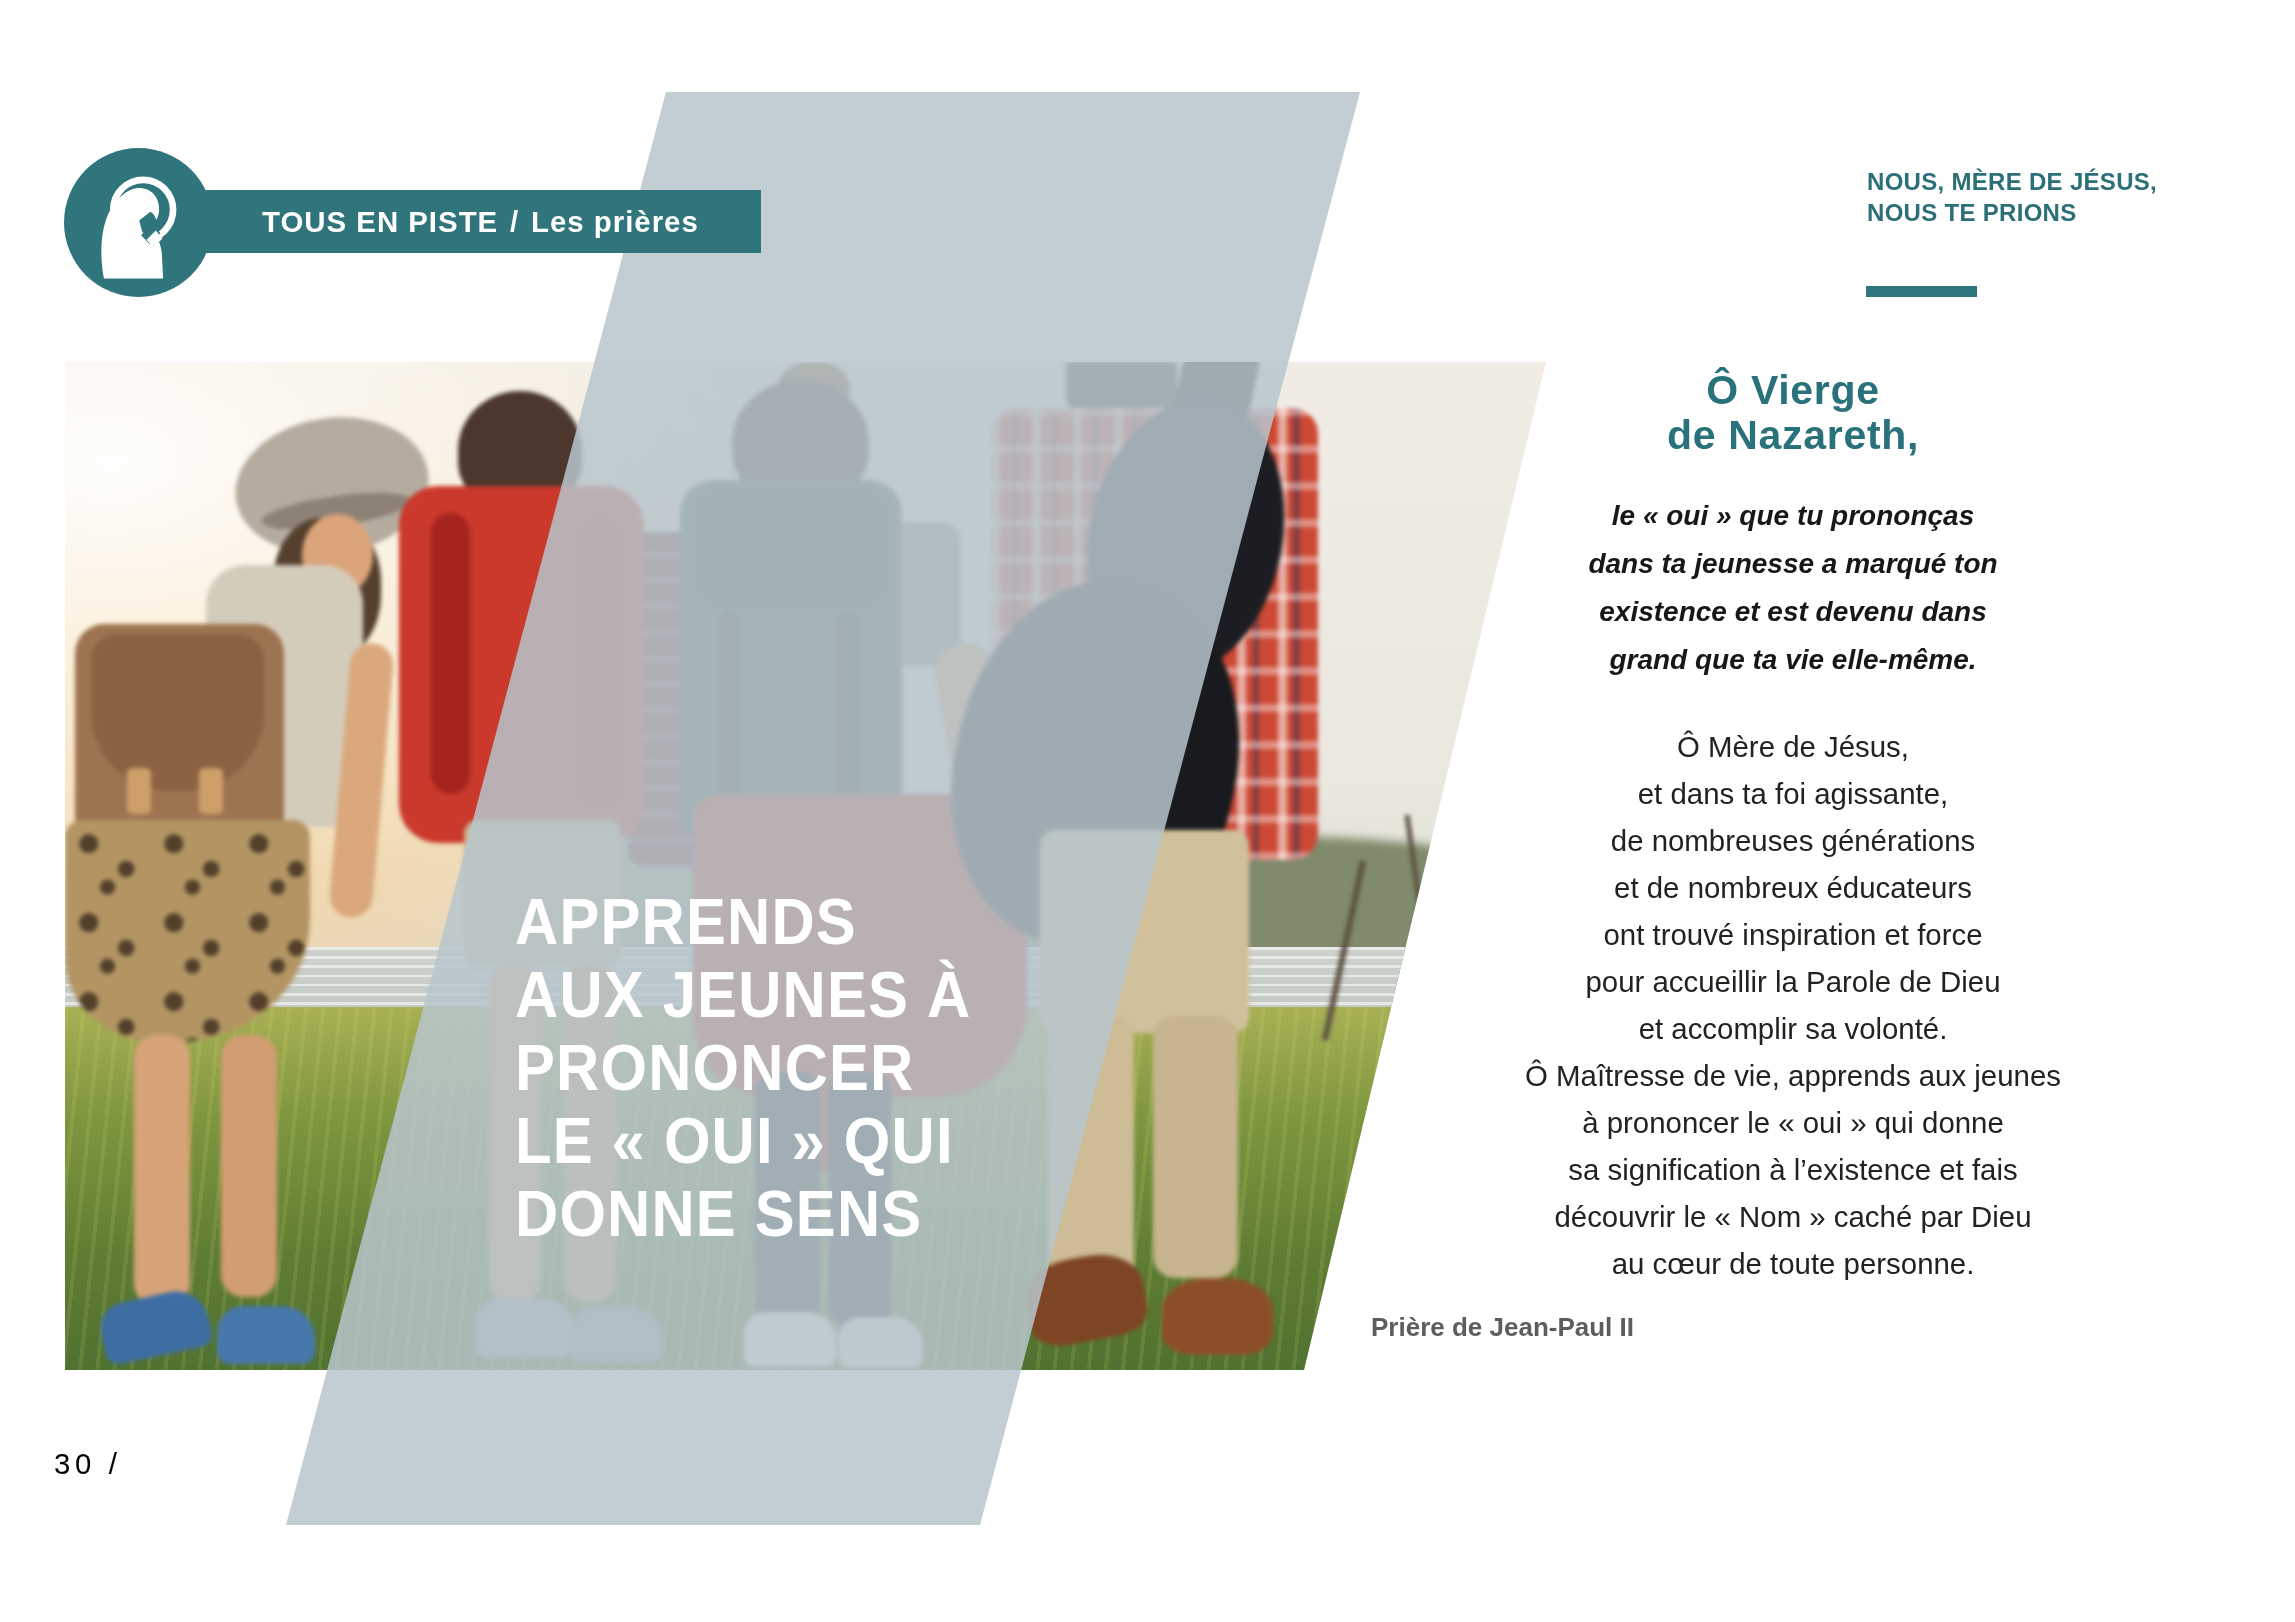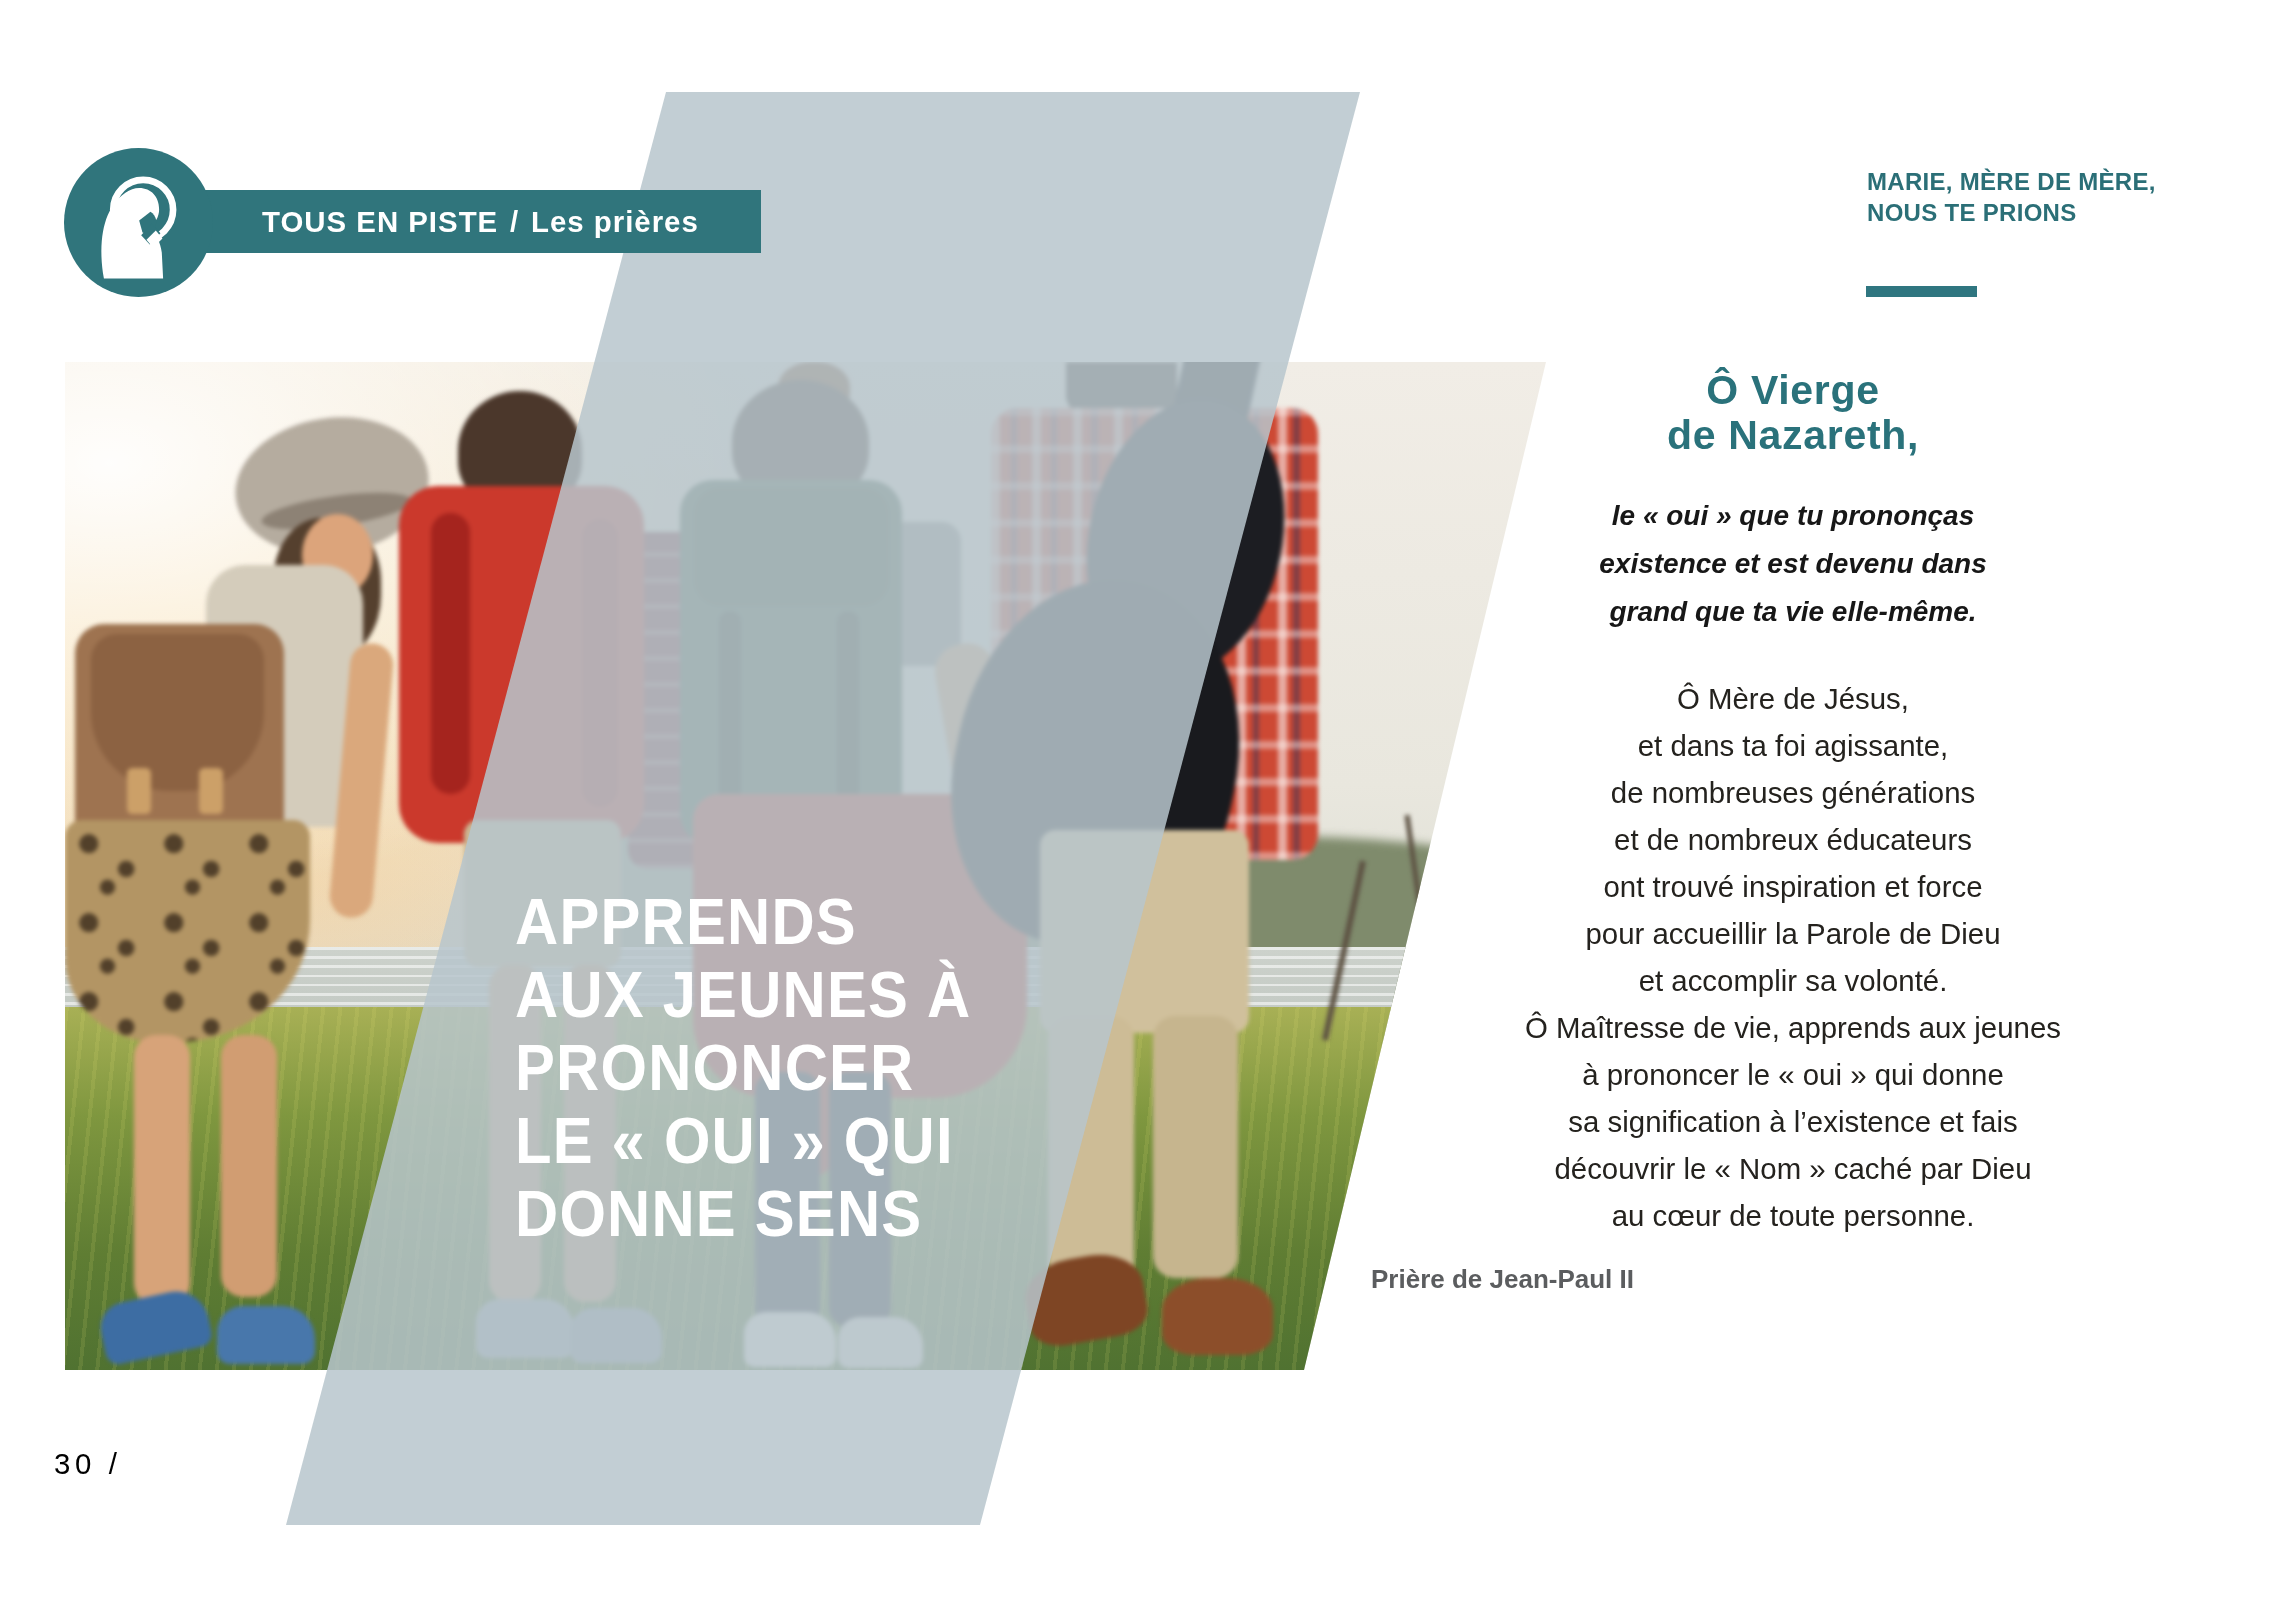--- a/index.html
+++ b/index.html
@@ -168,32 +168,33 @@
     <svg viewBox="0 0 224 224" width="149" height="149">
       <circle cx="119" cy="93" r="45" fill="none" stroke="#ffffff" stroke-width="10"></circle>
       <path d="M60,196 C52,150 57,110 74,86 C85,70 99,60 113,60 C131,60 143,73 143,92 C143,104 137,113 127,120 C139,129 145,142 147,157 L149,196 Z" fill="#ffffff"></path>
       <path d="M130,96 C139,102 141,112 136,121 C132,128 125,130 118,127 L113,109 Z" fill="#30757c"></path>
       <path d="M116,131 L132,114 L145,128 L129,145 Z" fill="#30757c"></path>
       <path d="M124,138 L138,124 L148,136 L134,150 Z" fill="#ffffff"></path>
     </svg>
   </div>
 
   <div class="page-header">
-    <div>MARIE, MÈRE DE MÈRE,</div>
+    <div>NOUS, MÈRE DE JÉSUS,</div>
     <div>NOUS TE PRIONS</div>
   </div>
   <div class="header-bar"></div>
 
   <div class="right-col">
     <div class="prayer-title">
       <div>Ô Vierge</div>
       <div>de Nazareth,</div>
     </div>
     <div class="prayer-intro">
       <div>le « oui » que tu prononças</div>
+      <div>dans ta jeunesse a marqué ton</div>
       <div>existence et est devenu dans</div>
       <div>grand que ta vie elle-même.</div>
     </div>
     <div class="prayer-body">
       <div>Ô Mère de Jésus,</div>
       <div>et dans ta foi agissante,</div>
       <div>de nombreuses générations</div>
       <div>et de nombreux éducateurs</div>
       <div>ont trouvé inspiration et force</div>
       <div>pour accueillir la Parole de Dieu</div>

